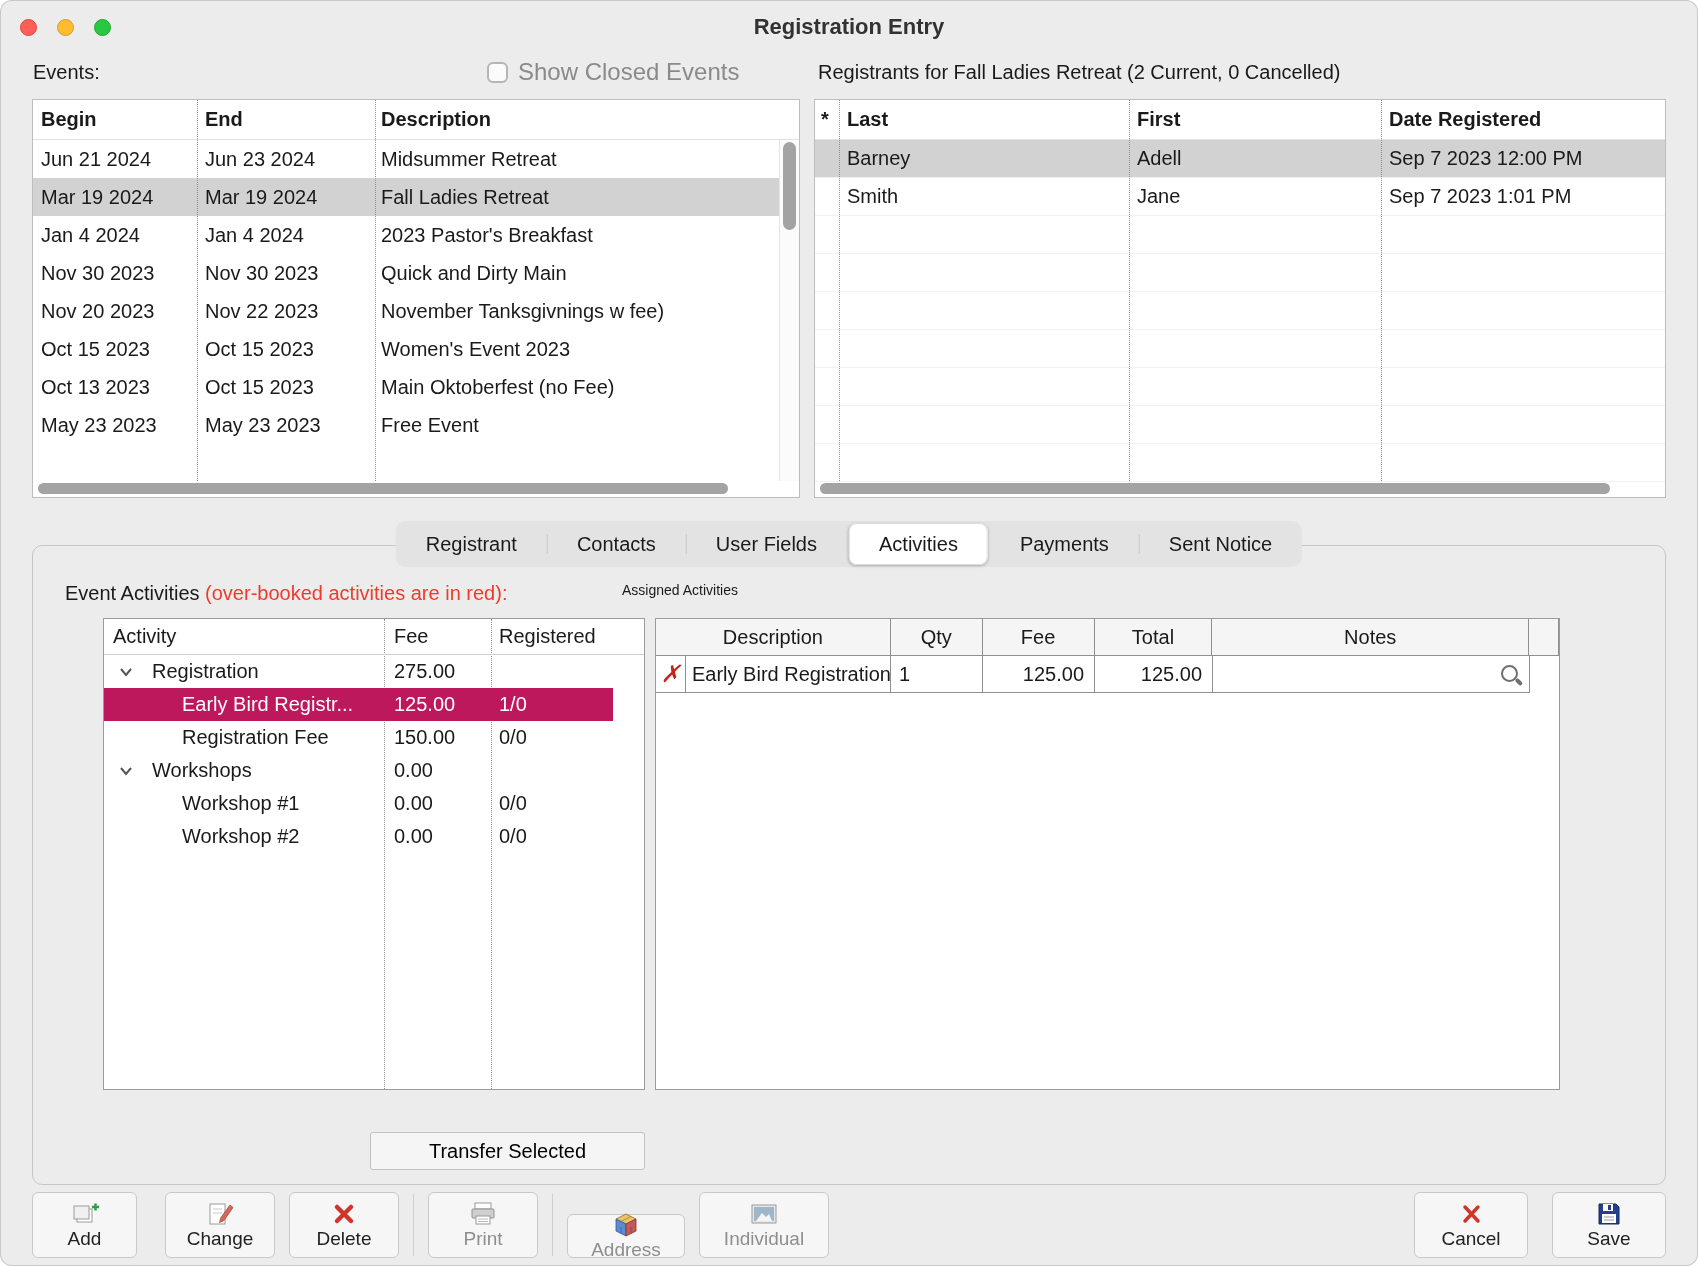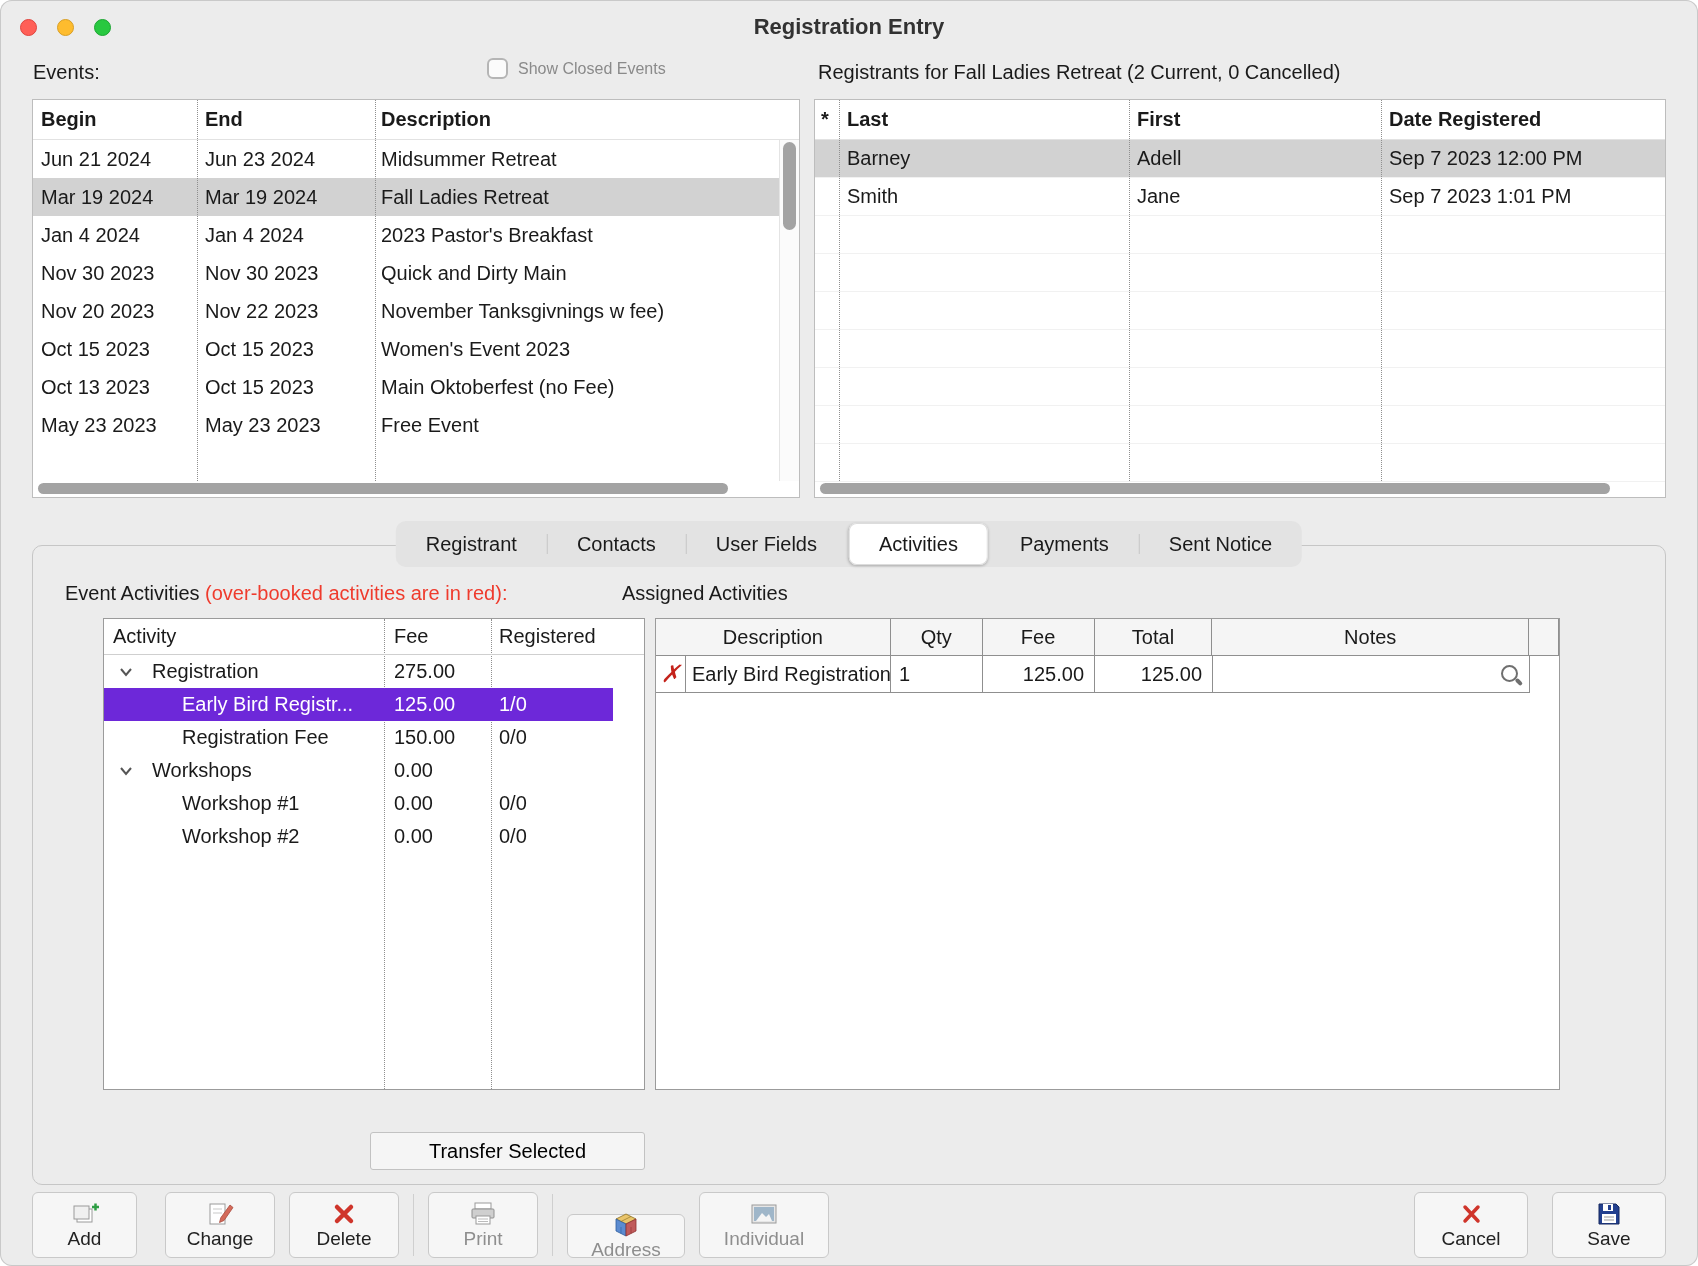--- a/index.html
+++ b/index.html
@@ -14,21 +14,21 @@
   .lights { position: absolute; left: 20px; top: 19px; display: flex; gap: 20px; }
   .light { width: 17px; height: 17px; border-radius: 50%; display: inline-block; }
   .light.red { background: #ff5f57; border: 1px solid #e0443e; }
   .light.yellow { background: #febc2e; border: 1px solid #d89e24; }
   .light.green { background: #28c840; border: 1px solid #1da532; }
 
   
   .events-label { position: absolute; left: 33px; top: 61px; font-size: 20px; }
   .show-closed { position: absolute; left: 487px; top: 58px; display: flex; align-items: center; gap: 10px; }
   .cb { width: 21px; height: 21px; border: 2px solid #b5b5b5; border-radius: 6px; background: #fbfbfb; }
-  .cb-label { color: #8a8a8a; font-size: 16px; }
+  .cb-label { color: #8a8a8a; font-size: 24px; }
   .reg-title { position: absolute; left: 818px; top: 61px; font-size: 20px; }
 
   
   .tbl { position: absolute; background: #fff; border: 1px solid #bdbdbd; }
   .vl { position: absolute; top: 0; width: 0; border-left: 1px dotted #8f8f8f; pointer-events: none; }
 
   
   .events-table { left: 32px; top: 99px; width: 768px; height: 399px; }
   .ev-header { position: relative; height: 40px; display: flex; align-items: center; font-weight: bold;
                font-size: 20px; border-bottom: 1px solid #e2e2e2; z-index: 2; }
@@ -64,33 +64,33 @@
             width: 1px; background: #c6c6c6; }
   .tab.active { background: #fff; border-radius: 8px; height: 42px; line-height: 42px; margin: 2px;
             box-shadow: 0 1px 3px rgba(0,0,0,0.25), inset 0 0 0 1px #dcdcdc; }
   .tab.active::before, .tab.active + .tab::before { display: none; }
 
   
   .panel { position: absolute; left: 32px; top: 545px; width: 1634px; height: 640px; background: #ececec;
            border: 1px solid #c6c6c6; border-radius: 10px; z-index: 1; }
   .pl-left { position: absolute; left: 65px; top: 582px; font-size: 20px; z-index: 2; }
   .pl-left .red { color: #ef3b2d; }
-  .pl-right { position: absolute; left: 622px; top: 582px; font-size: 20px; z-index: 2; }
+  .pl-right { position: absolute; left: 622px; top: 582px; font-size: 14px; z-index: 2; }
 
   
   .tree { left: 103px; top: 618px; width: 542px; height: 472px; border: 1px solid #9b9b9b; z-index: 2; }
   .tree .vl { top: 0; bottom: 0; z-index: 0; }
   .vl.t1 { left: 280px; } .vl.t2 { left: 387px; }
   .tr-header { position: relative; height: 36px; display: flex; align-items: center; font-size: 20px;
                border-bottom: 1px solid #cfcfcf; z-index: 1; }
   .th-act { width: 280px; padding-left: 9px; } .th-fee { width: 107px; padding-left: 10px; }
   .th-reg { flex: 1; padding-left: 8px; }
   .tree-rows { position: relative; z-index: 1; }
   .t-row { height: 33px; width: 509px; display: flex; align-items: center; font-size: 20px; }
-  .t-row.sel { background: #6d28d9; color: #fff; }
+  .t-row.sel { background: #be185d; color: #fff; }
   .t-name { width: 280px; display: flex; align-items: center; overflow: hidden; white-space: nowrap; }
   .lvl0 .t-name { padding-left: 12px; } .lvl0 .t-label { margin-left: 16px; }
   .lvl1 .t-name { padding-left: 78px; }
   .t-fee { width: 107px; padding-left: 10px; } .t-reg { flex: 1; padding-left: 8px; }
 
   .transfer { position: absolute; left: 370px; top: 1132px; width: 275px; height: 38px; background: #f5f5f5;
               border: 1px solid #c2c2c2; border-radius: 3px; font-size: 20px; font-family: inherit; z-index: 2; }
 
   
   .assigned { left: 655px; top: 618px; width: 905px; height: 472px; border: 1px solid #9b9b9b; z-index: 2; }

